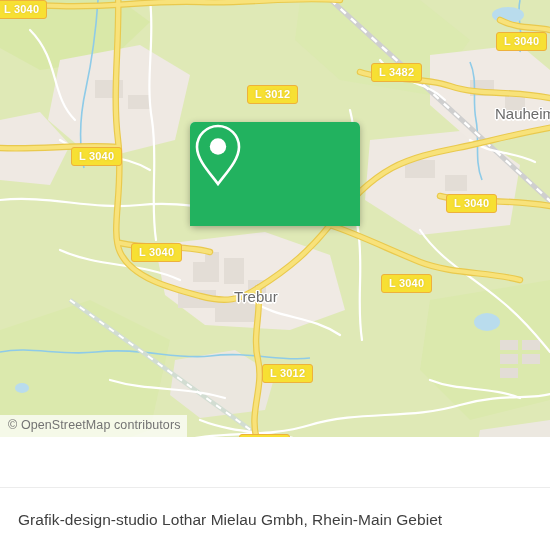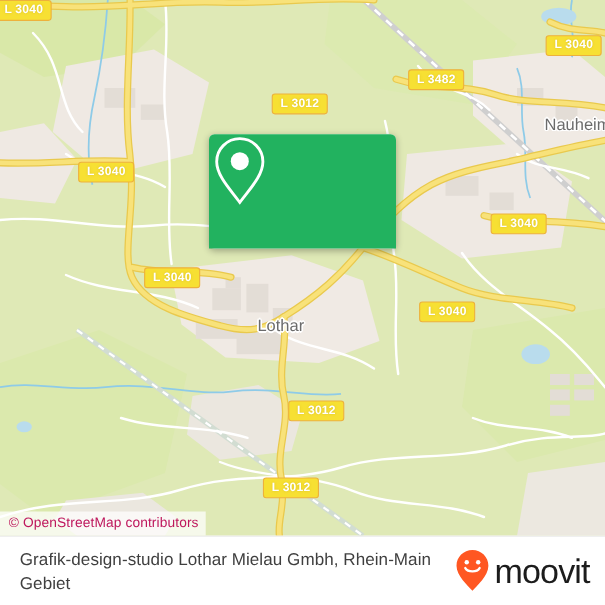--- a/index.html
+++ b/index.html
@@ -5,32 +5,32 @@
   html,body{margin:0;padding:0;}
   body{
     width:550px;height:550px;overflow:hidden;
     font-family:"Liberation Sans","DejaVu Sans",sans-serif;
     background:#ffffff;
   }
   #root{position:relative;width:550px;height:550px;overflow:hidden;}
 
   
   .map{
-    position:absolute;left:0;top:0;width:550px;height:487px;
+    position:absolute;left:0;top:0;width:550px;height:437px;
     background:#dfe9b6;
     overflow:hidden;
   }
   .map svg{position:absolute;left:0;top:0;}
 
   
   .attrib{
     position:absolute;left:0;bottom:0;
     background:rgba(255,255,255,0.72);
     padding:3px 6px 4px 8px;
-    font-size:12.5px;color:#be185d;
+    font-size:12.5px;color:#737373;
     letter-spacing:.1px;
     line-height:15px;
   }
 
   
   .shield{
     position:absolute;
     background:#f7e033;
     border:1.5px solid #edb13c;
     border-radius:3px;
@@ -235,41 +235,32 @@
       <div class="shield" style="left:355px;top:63px;margin-left:16px;">L 3482</div>
       <div class="shield" style="left:247px;top:85px;">L 3012</div>
       <div class="shield" style="left:71px;top:147px;">L 3040</div>
       <div class="shield" style="left:446px;top:194px;">L 3040</div>
       <div class="shield" style="left:131px;top:243px;">L 3040</div>
       <div class="shield" style="left:381px;top:274px;">L 3040</div>
       <div class="shield" style="left:262px;top:364px;">L 3012</div>
       <div class="shield" style="left:239px;top:434px;">L 3012</div>
     </div>
 
-    <div class="place" style="left:234px;top:288px;">Lothar</div>
+    <div class="place" style="left:234px;top:288px;">Trebur</div>
     <div class="place" style="left:495px;top:105px;">Nauheim</div>
 
     <div class="popup">
       <div class="popup-top">
         <svg width="56" height="66" viewBox="0 0 56 66">
           <path d="M28 4 C16.4 4 7 13.4 7 25 C7 38 20 51 28 62 C36 51 49 38 49 25 C49 13.4 39.6 4 28 4 Z" fill="none" stroke="#ffffff" stroke-width="2.6"></path>
           <circle cx="28" cy="24.5" r="8.2" fill="#ffffff"></circle>
         </svg>
       </div>
     </div>
 
     <div class="attrib">© OpenStreetMap contributors</div>
   </div>
 
   <div class="footer">
     <div class="footer-title">Grafik-design-studio Lothar Mielau Gmbh, Rhein-Main Gebiet</div>
-    <div class="brand">
-      <svg width="33" height="40" viewBox="0 0 33 40" style="margin-right:3px;margin-top:-2px;">
-        <path d="M16.5 1 C8.5 1 2 7.4 2 15.3 C2 24.5 12.5 33.5 16.5 38 C20.5 33.5 31 24.5 31 15.3 C31 7.4 24.5 1 16.5 1 Z" fill="#ff5722"></path>
-        <circle cx="11.3" cy="12.2" r="2.0" fill="#ffffff"></circle>
-        <circle cx="21.7" cy="12.2" r="2.0" fill="#ffffff"></circle>
-        <path d="M10 17.4 C12.4 21.4 20.6 21.4 23 17.4" stroke="#ffffff" stroke-width="2.1" fill="none" stroke-linecap="round"></path>
-      </svg>
-      <span class="brand-word">moovit</span>
-    </div>
   </div>
 
 </div>
 
 </body></html>

